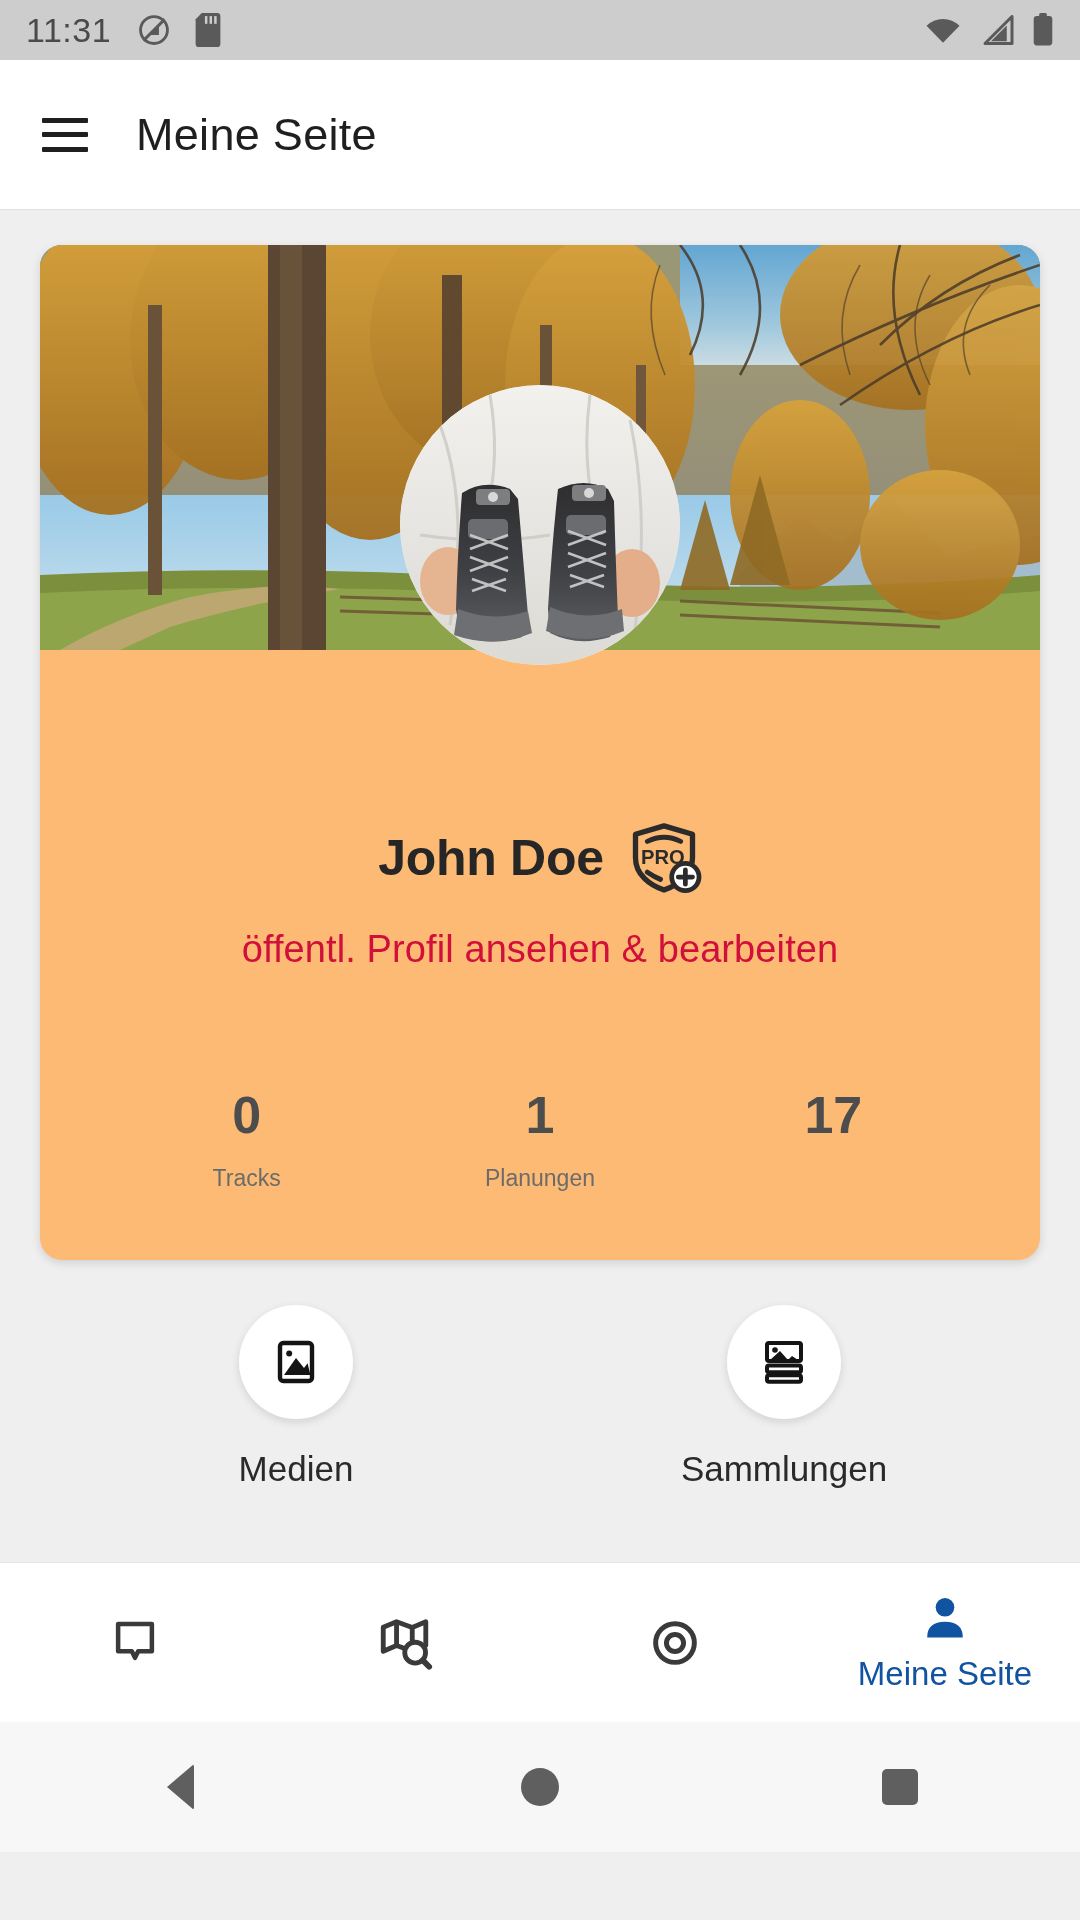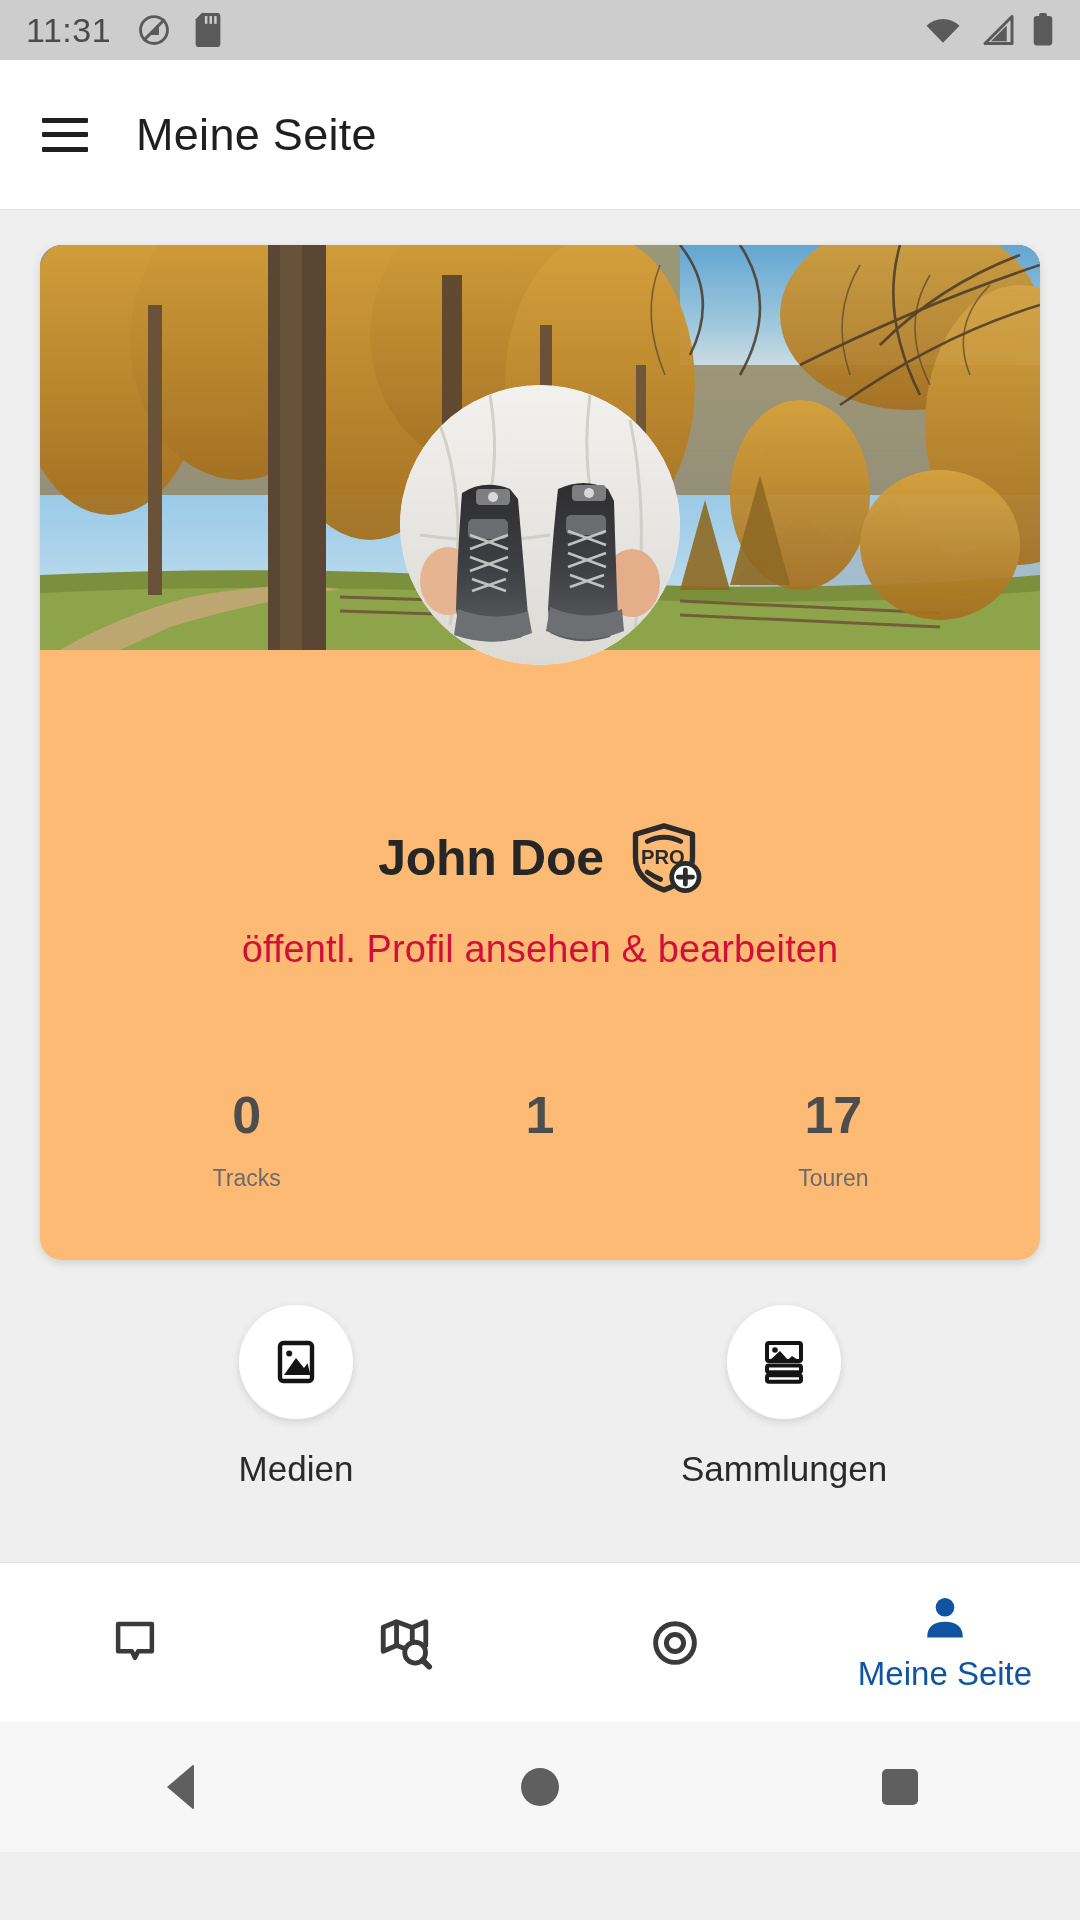--- a/index.html
+++ b/index.html
@@ -328,24 +328,24 @@
       </div>
       <a class="profile-link" href="#">öffentl. Profil ansehen &amp; bearbeiten</a>
 
       <div class="stats">
         <div class="stat">
           <div class="stat-value">0</div>
           <div class="stat-label">Tracks</div>
         </div>
         <div class="stat">
           <div class="stat-value">1</div>
+          <div class="stat-label">Planungen</div>
         </div>
         <div class="stat">
           <div class="stat-value">17</div>
-          <div class="stat-label">Touren</div>
         </div>
       </div>
     </div>
   </div>
 
   <div class="actions">
     <div class="action">
       <div class="action-circle">
         <svg width="48" height="48" viewBox="0 0 24 24">
           <rect x="4" y="2.5" width="16" height="19" rx="1.6" fill="none" stroke="#141414" stroke-width="2.2"></rect>

